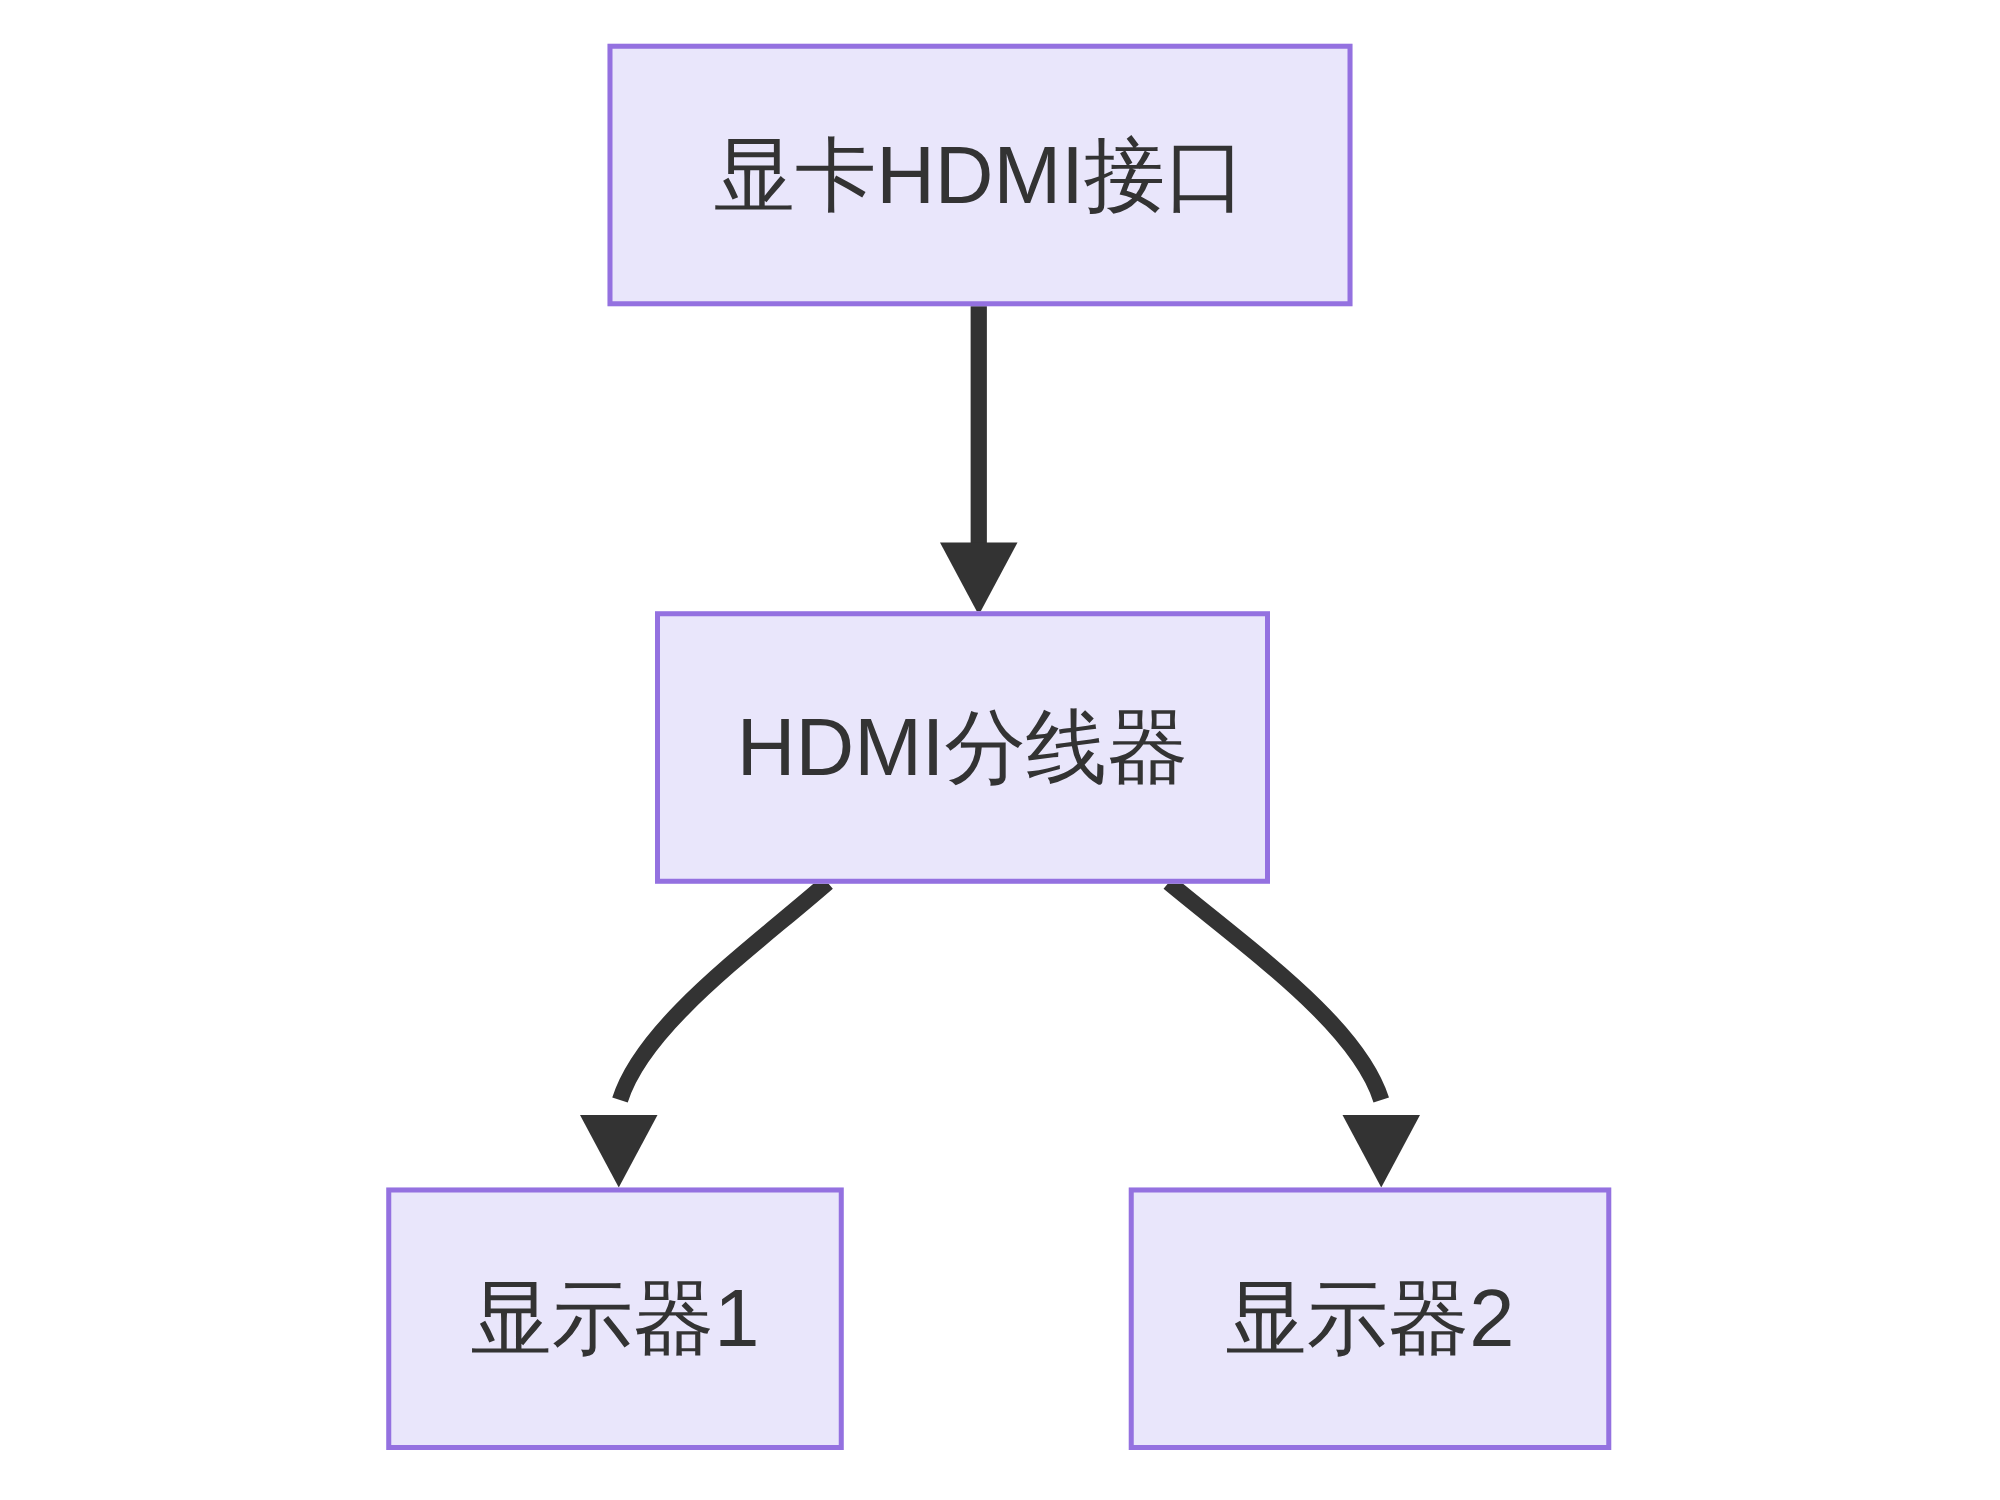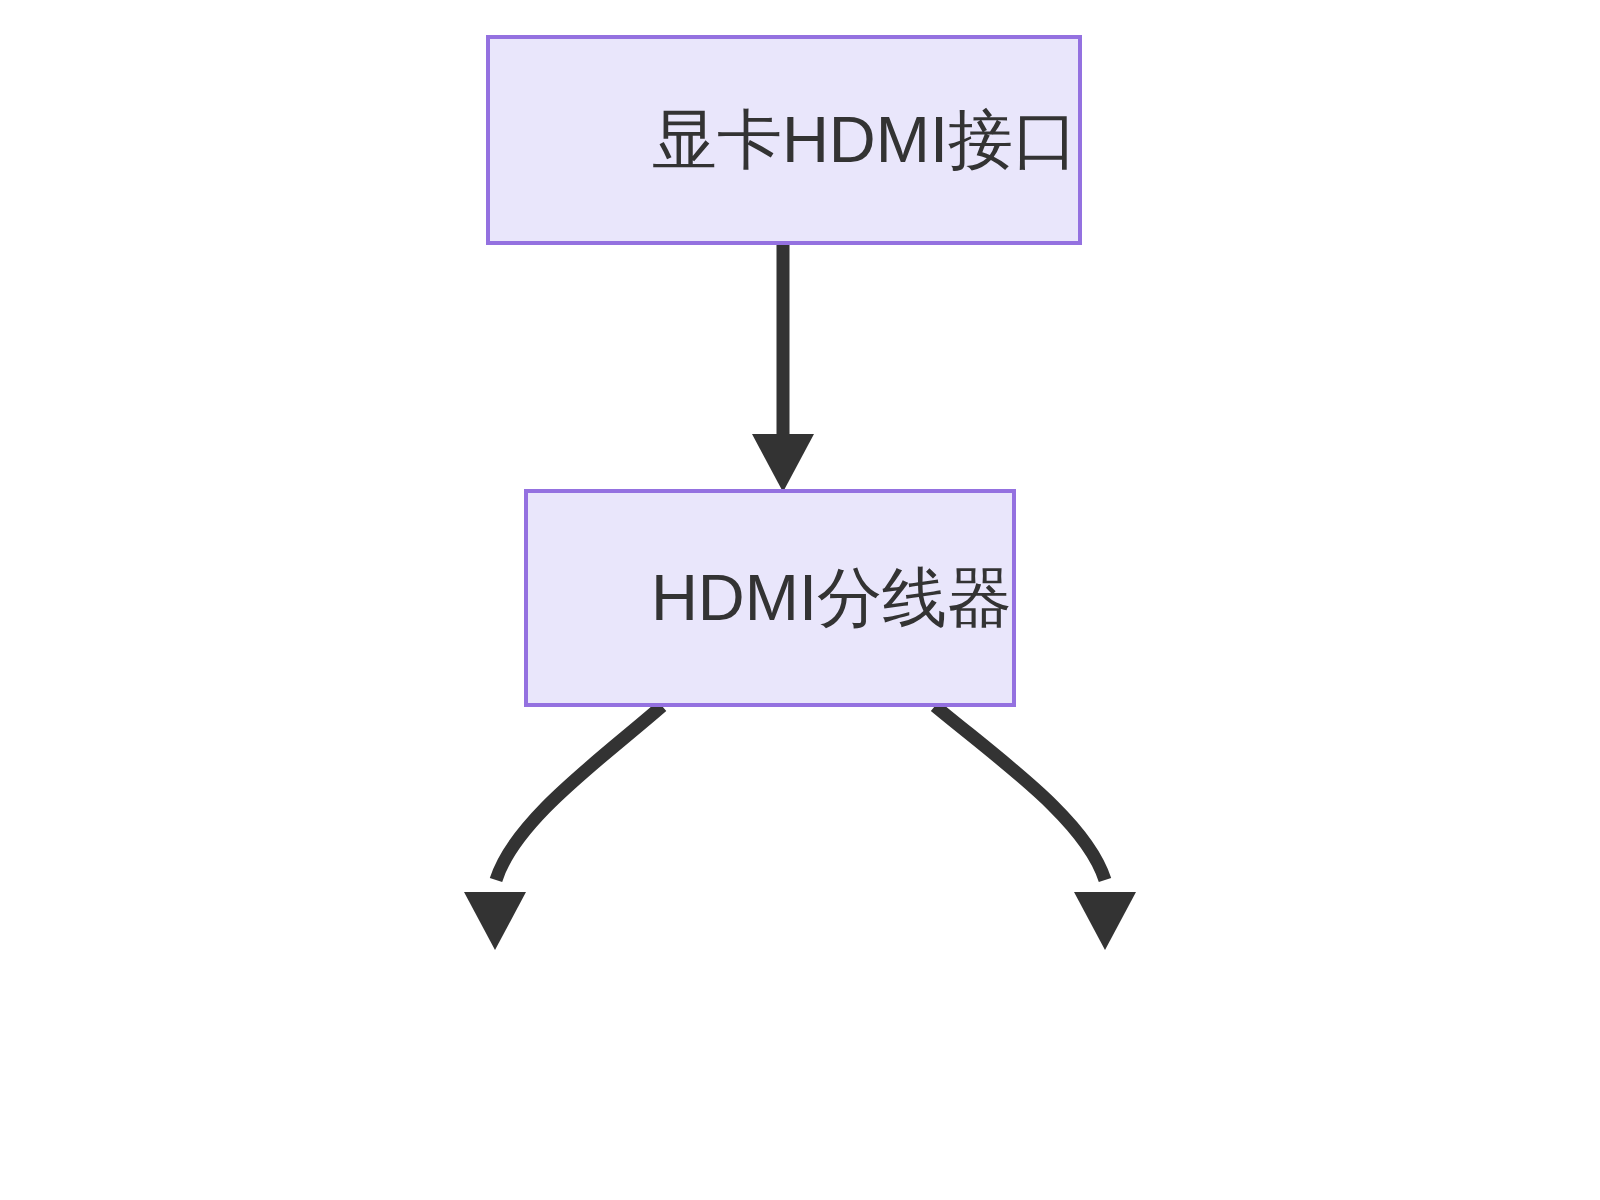--- a/index.html
+++ b/index.html
@@ -28,21 +28,21 @@
     height: 1200px;
     overflow: visible;
   }
   .flow-node {
     position: absolute;
     box-sizing: border-box;
     background: #e9e6fb;
     border: 4px solid #9471e0;
     display: flex;
     align-items: center;
-    justify-content: flex-end;
+    justify-content: center;
     z-index: 2;
   }
   .flow-node-label {
     color: #333333;
     font-size: 65px;
     line-height: 1.1;
     font-weight: 400;
     letter-spacing: 0px;
     white-space: nowrap;
     text-align: center;
@@ -98,15 +98,21 @@
   </svg>
 
   <div class="flow-node" id="node-gpu-hdmi-port">
     <span class="flow-node-label">显卡HDMI接口</span>
   </div>
 
   <div class="flow-node" id="node-hdmi-splitter">
     <span class="flow-node-label">HDMI分线器</span>
   </div>
 
+  <div class="flow-node" id="node-monitor-1">
+    <span class="flow-node-label">显示器1</span>
+  </div>
 
+  <div class="flow-node" id="node-monitor-2">
+    <span class="flow-node-label">显示器2</span>
+  </div>
 
 </div>
 
 </body></html>

